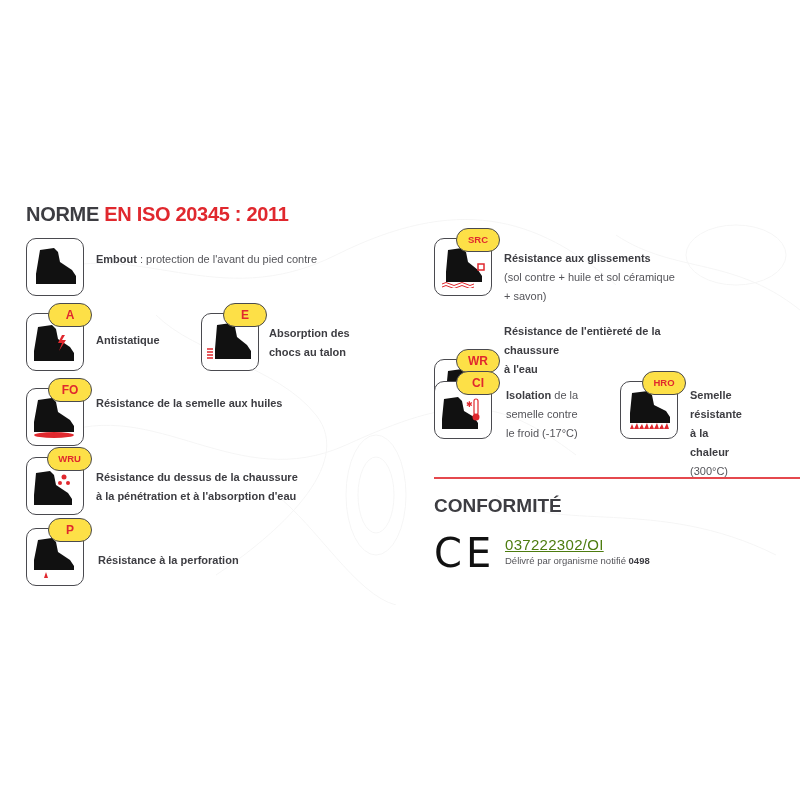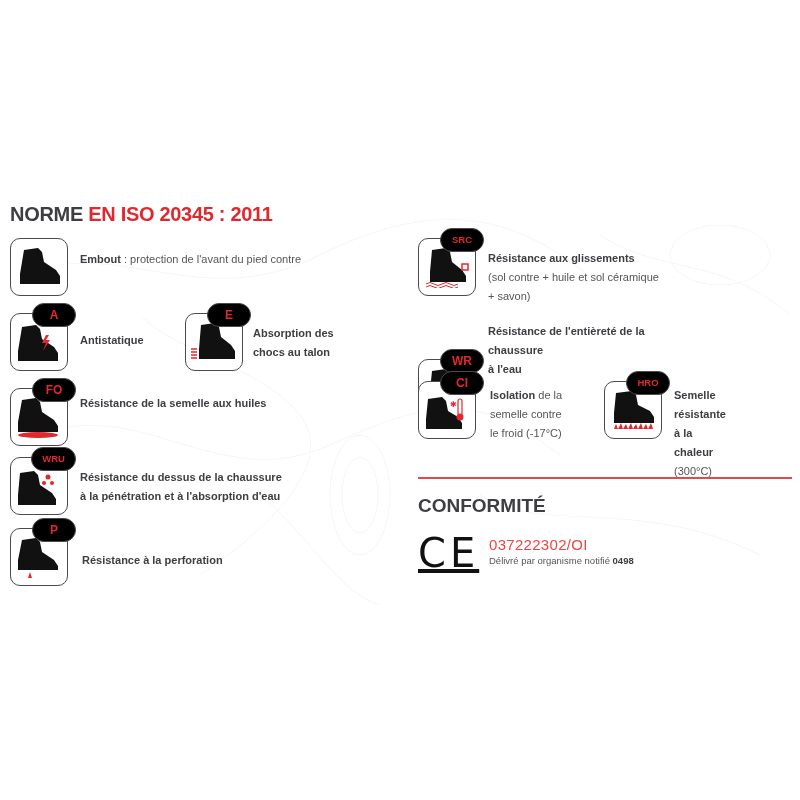--- a/index.html
+++ b/index.html
@@ -1,48 +1,48 @@
 <!DOCTYPE html>
 <html><head>
 <meta charset="utf-8">
 <style>
   html, body { margin:0; padding:0; }
   body {
     width:800px; height:800px; background:#ffffff; position:relative; overflow:hidden;
     font-family:"Liberation Sans", sans-serif; color:#3d3d42;
   }
-  .panel { position:absolute; left:0; top:195px; width:668px; height:410px; }
+  .panel { position:absolute; left:16px; top:195px; width:668px; height:410px; }
   .bg-lines { position:absolute; left:0; top:0; width:800px; height:410px; opacity:0.5; }
 
   .title { position:absolute; left:10px; top:8px; font-weight:900; font-size:20px; letter-spacing:-0.3px; }
   .title .t1 { color:#3d3d42; }
   .title .t2 { color:#e0282e; }
 
   .icon { position:absolute; width:58px; height:58px; }
   .icon .box {
     position:absolute; left:0; top:0; width:56px; height:56px;
     border:1.6px solid #4a4a4f; border-radius:10px; background:#fff;
   }
   .icon svg.boot { position:absolute; left:6px; top:8px; width:46px; height:42px; }
   .badge {
     position:absolute; top:-10px; right:-8px; min-width:22px; height:22px; padding:0 10px;
-    border:1.6px solid #4a4a4f; border-radius:12px; background:#000000;
+    border:1.6px solid #4a4a4f; border-radius:12px; background:#fde047;
     color:#e0282e; font-weight:900; font-size:12px; line-height:22px; text-align:center;
     box-sizing:content-box;
   }
   .badge.small { font-size:9.5px; }
 
   .txt { position:absolute; font-size:11px; line-height:19px; color:#4a4a4f; }
   .txt b, .txt .b { font-weight:700; color:#3d3d42; }
   .txt .light { font-weight:400; color:#55555a; }
 
   .divider { position:absolute; left:418px; top:282px; width:374px; height:2px; background:#e0282e; opacity:0.85; }
   .conf-title { position:absolute; left:418px; top:300px; font-weight:900; font-size:19px; color:#3d3d42;text-align:center; }
-  .ce { position:absolute; left:418px; top:338px; font-size:40px; font-weight:400; color:#111; letter-spacing:4px; line-height:40px; font-family:"DejaVu Sans", sans-serif;text-decoration:underline; }
-  .ce-num { position:absolute; left:489px; top:341px; font-size:15px; color:#ef4444; letter-spacing:0.3px; }
+  .ce { position:absolute; left:418px; top:338px; font-size:40px; font-weight:400; color:#111; letter-spacing:4px; line-height:40px; font-family:"DejaVu Sans", sans-serif; }
+  .ce-num { position:absolute; left:489px; top:341px; font-size:15px; color:#4d7c0f; letter-spacing:0.3px;text-decoration:underline; }
   .ce-sub { position:absolute; left:489px; top:360px; font-size:9.5px; color:#55555a; }
   .ce-sub b { color:#3d3d42;margin-top:20px; }
 </style>
 </head>
 <body>
 
 <div class="panel">
 
   <svg class="bg-lines" viewBox="0 0 800 410" fill="none" stroke="#ececec" stroke-width="1">
     <path d="M20 80 C 120 40, 200 120, 320 60 S 520 20, 600 90"></path>

